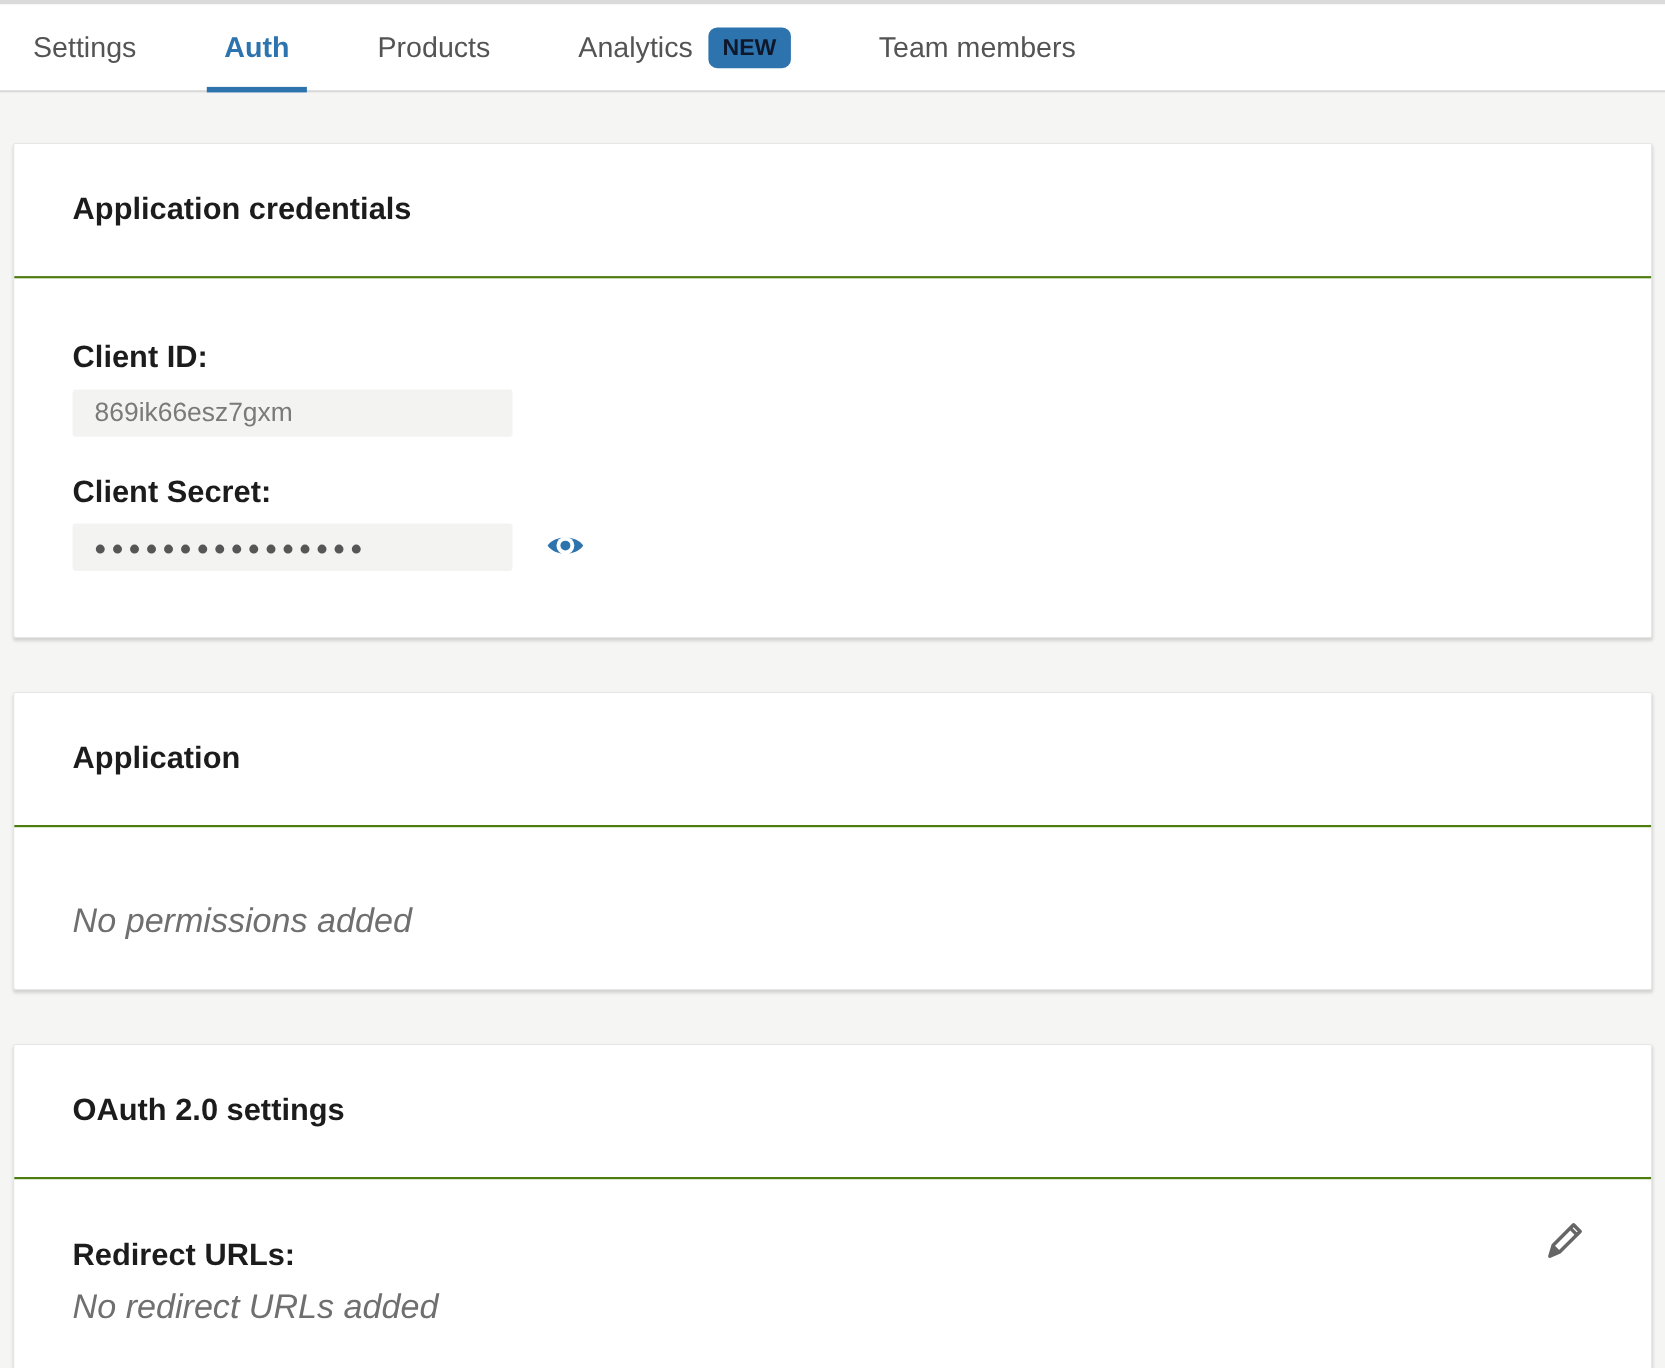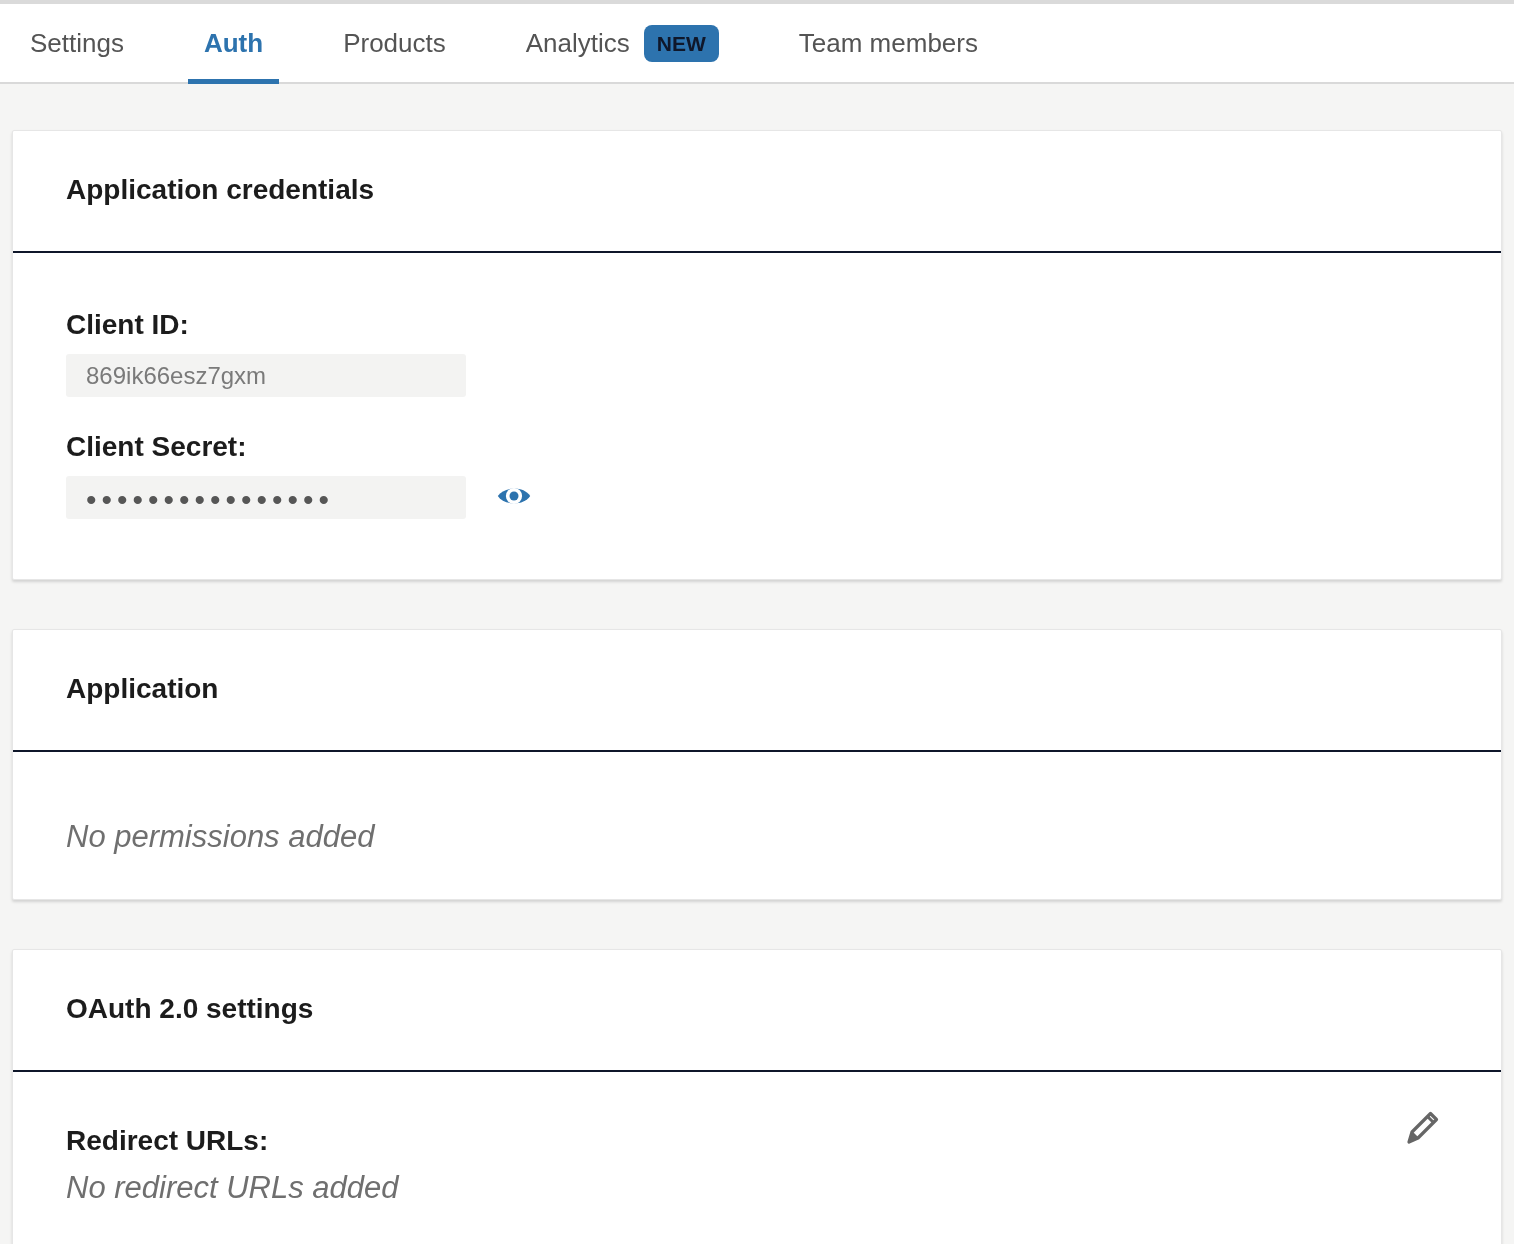--- a/index.html
+++ b/index.html
@@ -52,21 +52,21 @@
   .content { padding: 46px 12px 0 12px; }
   .card {
     background: #ffffff;
     border: 1px solid #e6e6e6;
     border-radius: 2px;
     box-shadow: 0 2px 3px rgba(0,0,0,0.14);
     margin-bottom: 49px;
   }
   .card-header {
     padding: 43px 53px 45px 53px;
-    border-bottom: 2px solid #0f172a;
+    border-bottom: 2px solid #4d7c0f;
   }
   .card-title {
     font-size: 28px;
     font-weight: bold;
     color: #1c1c1c;
   }
   .card-body { padding: 0 53px; position: relative; }
   .cred-body  { padding: 57px 53px 60px 53px; }
   .perm-body  { padding: 70px 53px 47px 53px; }
   .oauth-body { padding: 54px 53px 49px 53px; }

